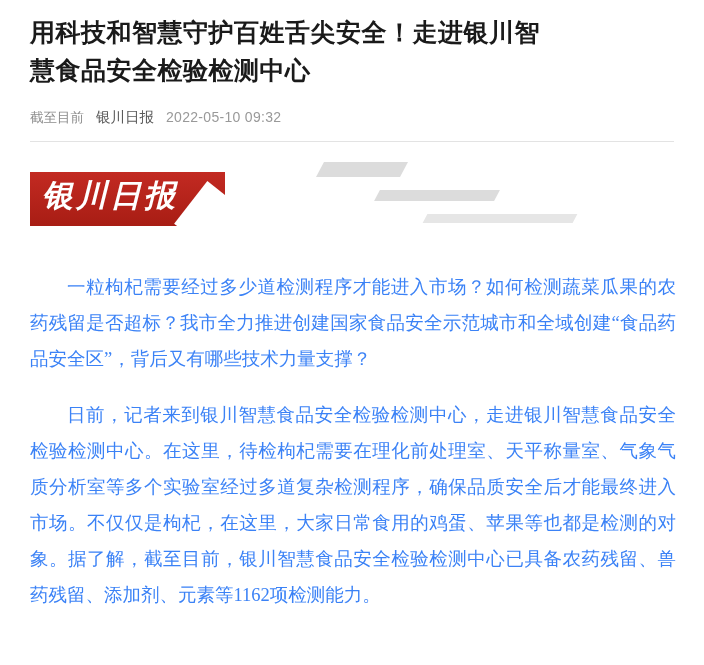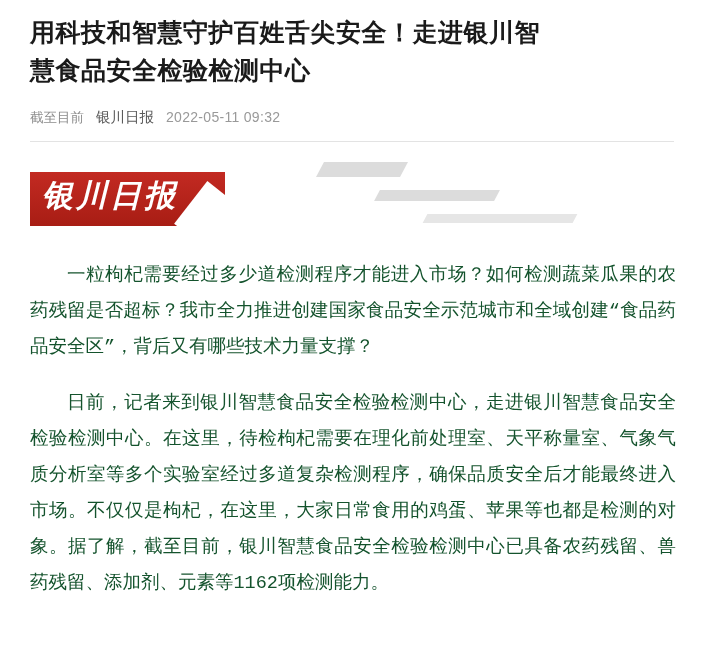--- a/index.html
+++ b/index.html
@@ -109,44 +109,44 @@
     height: 11px;
   }
   .streak.s3 {
     left: 395px;
     top: 52px;
     width: 150px;
     height: 9px;
     background: #e6e6e6;
   }
   .body-text {
-    margin-top: 4px;
+    margin-top: 15px;
     width: 646px;
-    font-family: Liberation Mono, monospace;
+    font-family: Liberation Serif, serif;
     font-size: 18.5px;
     line-height: 36px;
-    color: #14532d;
+    color: #3b82f6;
     text-align: justify;
   }
   .body-text p {
     margin: 0 0 20px 0;
     text-indent: 2em;
   }
 </style>
 </head>
 <body>
 
 <div class="page">
 
   <h1 class="title">用科技和智慧守护百姓舌尖安全！走进银川智慧食品安全检验检测中心</h1>
 
   <div class="meta">
     <span class="authority">截至目前</span>
     <span class="source">银川日报</span>
-    <span class="time">2022-05-11 09:32</span>
+    <span class="time">2022-05-10 09:32</span>
   </div>
 
   <div class="divider"></div>
 
   <div class="figure">
     <div class="logo-block">
       <span class="logo-text">银川日报</span>
       <span class="notch"></span>
     </div>
     <span class="streak s1"></span>

